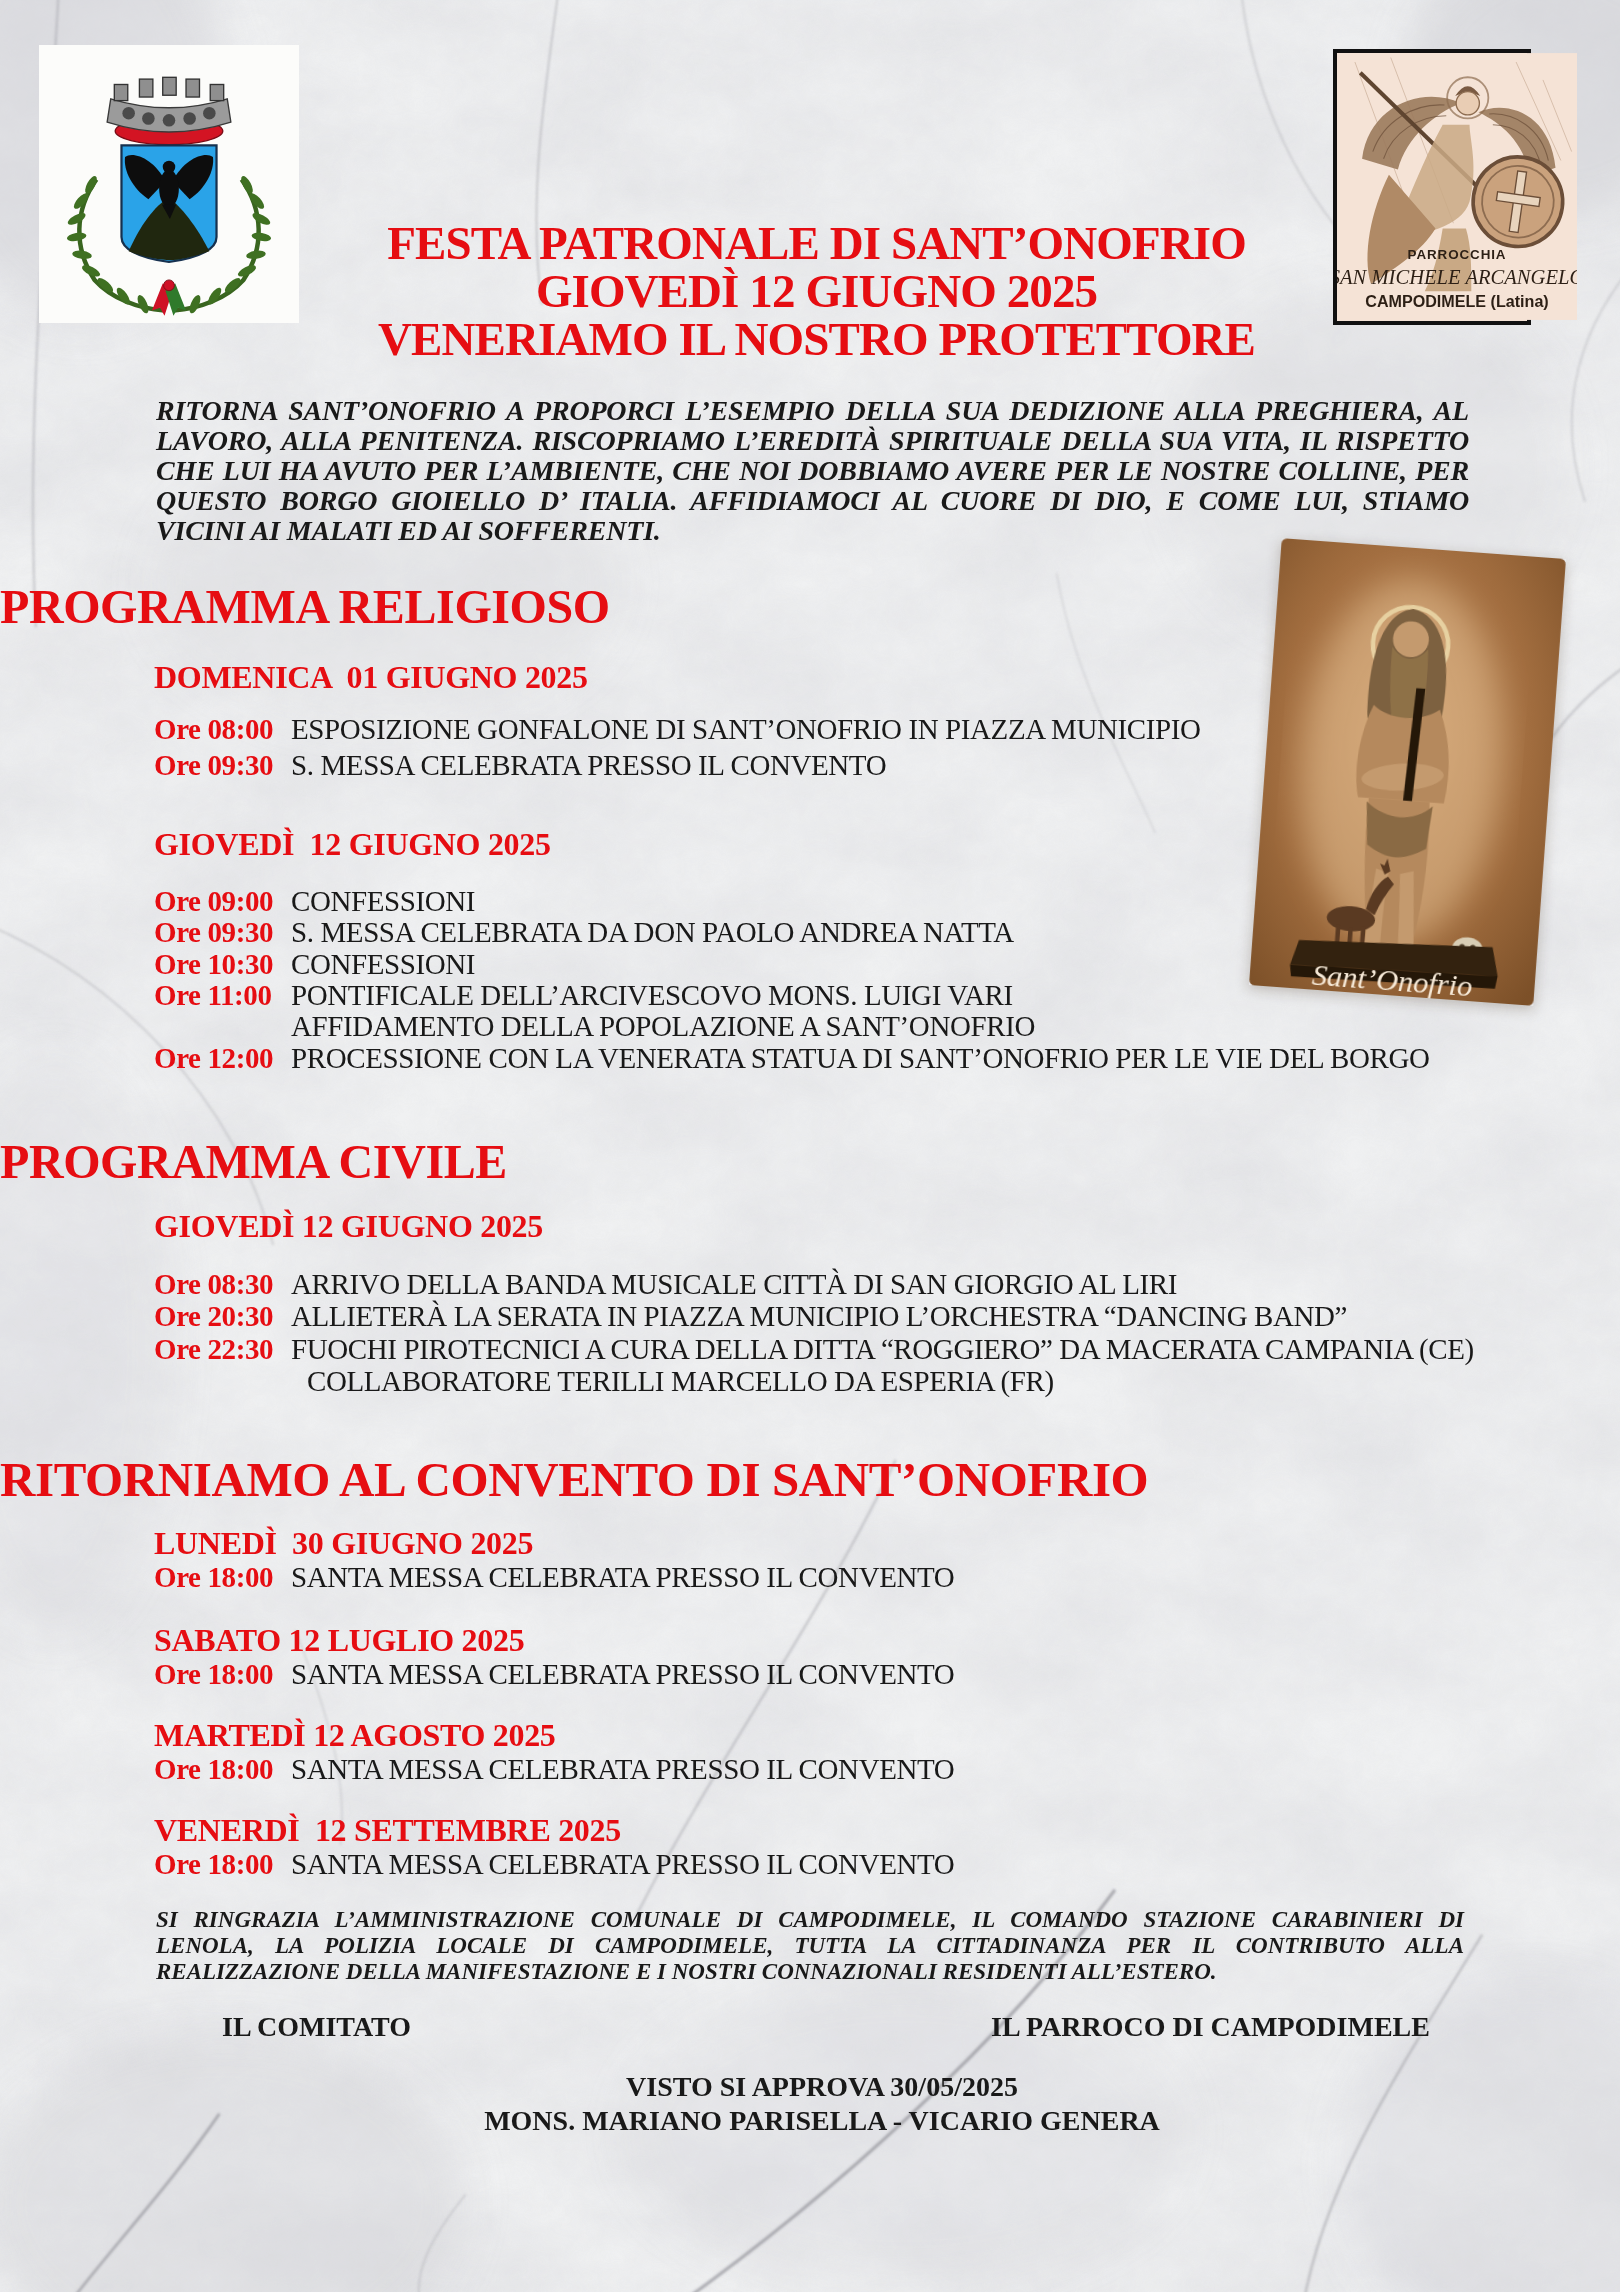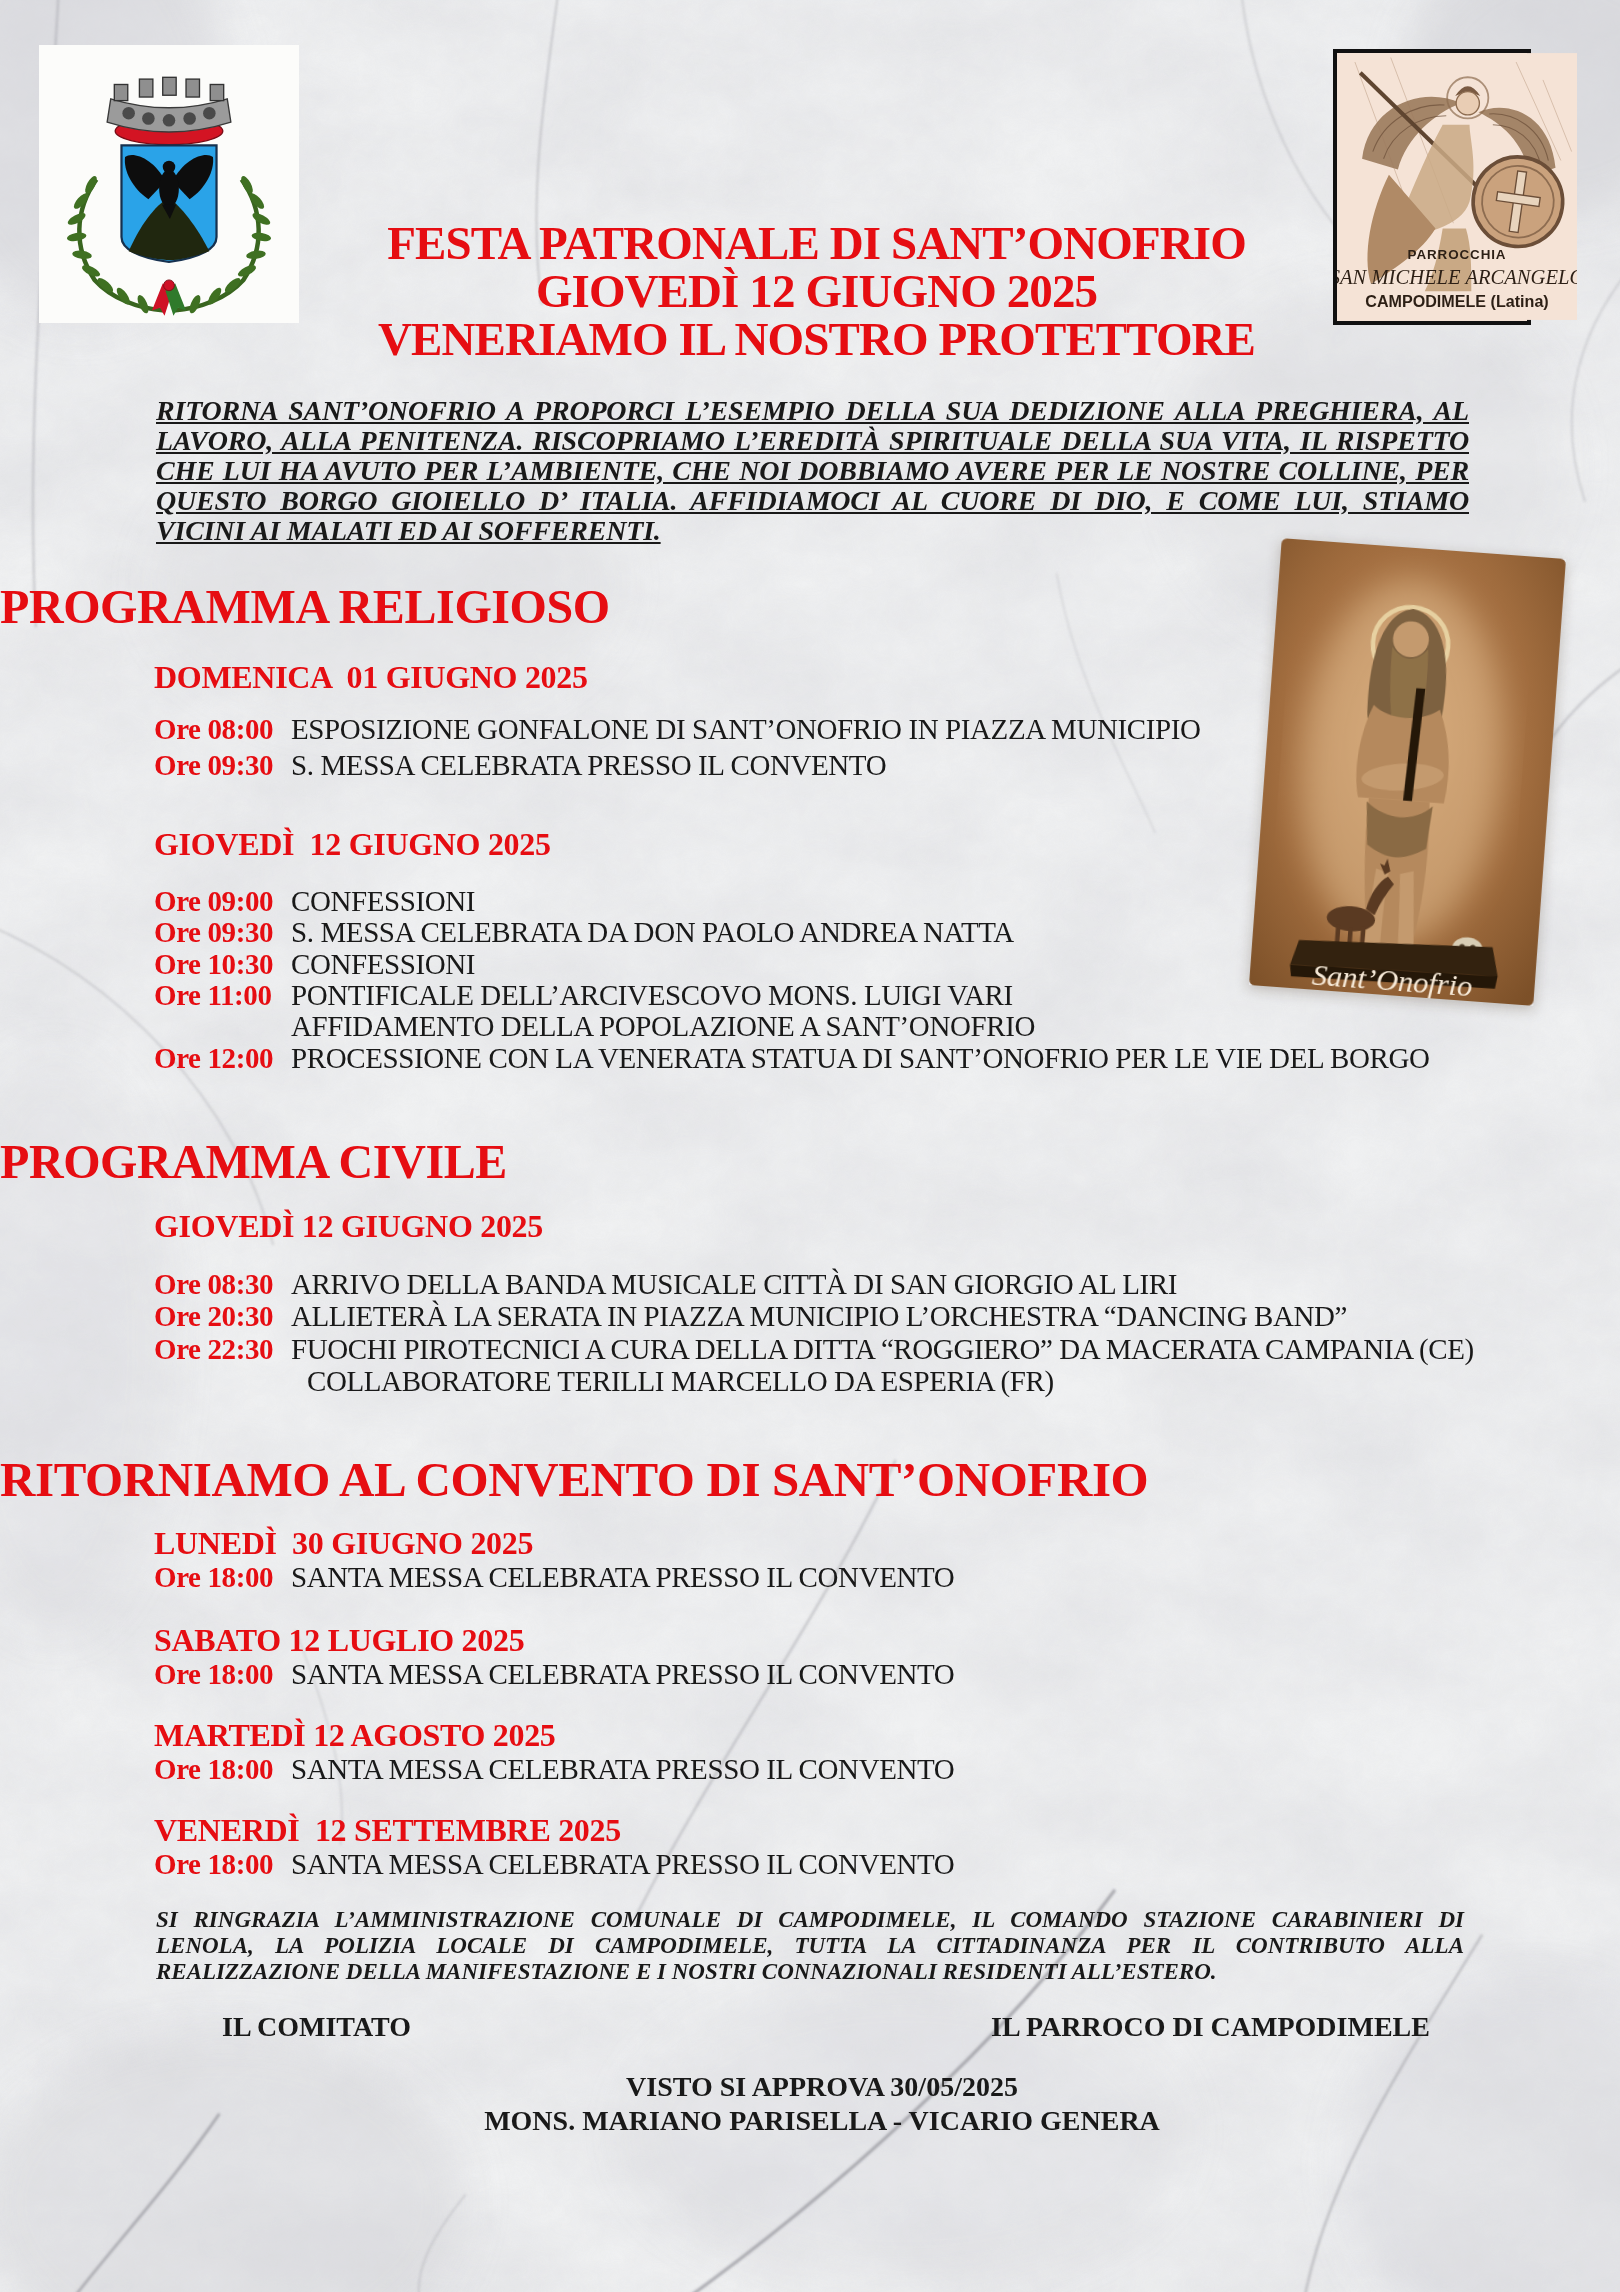--- a/index.html
+++ b/index.html
@@ -12,21 +12,21 @@
   .bg{position:absolute;inset:0;z-index:0;}
   .abs{position:absolute;}
   
   .crest-box{left:39px;top:45px;width:260px;height:278px;background:#fcfcfa;z-index:2;}
   .parish-card{left:1333px;top:49px;width:198px;height:276px;background:#f5e3d6;border:4.5px solid #111;box-sizing:border-box;z-index:2;}
   .title{left:143px;top:199px;width:1347px;text-align:center;z-index:3;
     font-weight:bold;font-size:47px;line-height:48px;letter-spacing:-0.9px;color:#e60d12;margin-top:20px;}
   
   .intro{left:156px;top:396px;width:1313px;z-index:3;
     font-weight:bold;font-style:italic;font-size:28px;line-height:30px;
-    text-align:justify;letter-spacing:-0.2px;text-decoration:underline;}
+    text-align:justify;letter-spacing:-0.2px;}
   
   .sec-heading{left:0;top:0;width:1620px;z-index:3;
     font-weight:bold;font-size:48px;color:#e60d12;letter-spacing:-0.4px;white-space:nowrap;}
   .big-heading{font-size:49px;}
   .day-date{left:154px;z-index:3;font-weight:bold;font-size:32px;color:#e60d12;white-space:pre;letter-spacing:-0.3px;}
   .row{left:154px;right:39px;z-index:3;white-space:nowrap;font-size:29px;letter-spacing:-0.4px;}
   .row .time{display:inline-block;width:137px;font-weight:bold;color:#e60d12;}
   .row .desc{color:#191919;}
   .desc-indent{padding-left:16px;}
   

